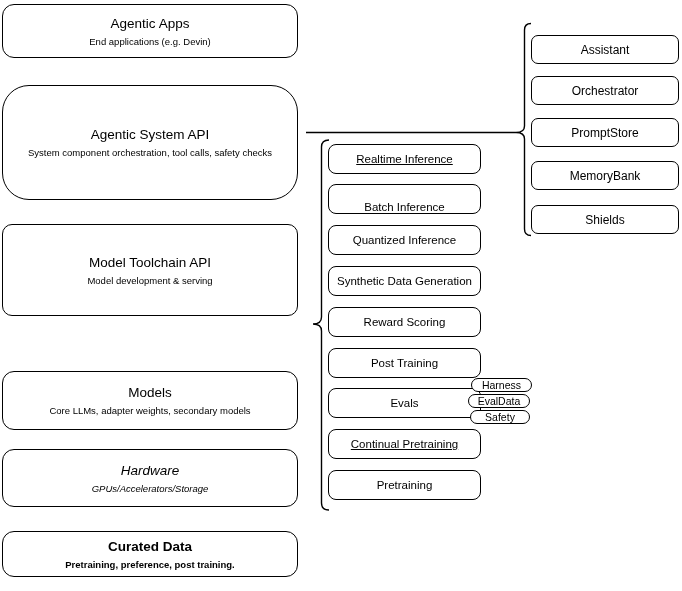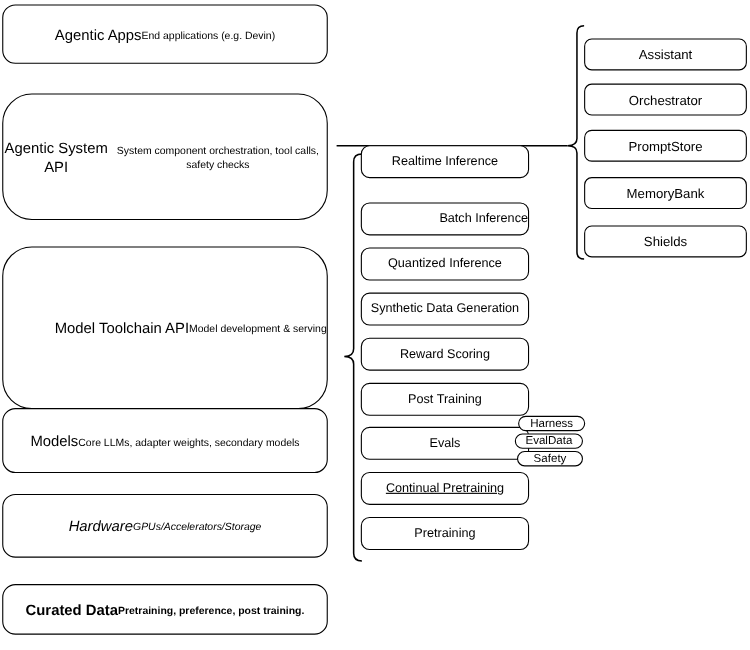--- a/index.html
+++ b/index.html
@@ -17,20 +17,21 @@
     left: 0; top: 0;
     width: 682px; height: 591px;
     pointer-events: none;
   }
   .node {
     position: absolute;
     background: #ffffff;
     border: 1.3px solid #000000;
     box-sizing: border-box;
     display: flex;
+    flex-direction: column;
     align-items: center;
     justify-content: center;
     text-align: center;
   }
   .lbox { left: 2px; width: 296px; }
   .lbox .title { font-size: 13.5px; line-height: 17px; }
   .lbox .subtitle { font-size: 9.5px; line-height: 13px; margin-top: 3px; }
   .mbox {
     left: 328px; width: 153px; height: 30px;
     border-radius: 8px; font-size: 11.5px;
@@ -66,38 +67,38 @@
   </svg>
 
   <div class="node lbox" style="top:4px; height:54px; border-radius:12px;">
     <div class="title">Agentic Apps</div>
     <div class="subtitle">End applications (e.g. Devin)</div>
   </div>
   <div class="node lbox" style="top:85px; height:115px; border-radius:27px;">
     <div class="title">Agentic System API</div>
     <div class="subtitle">System component orchestration, tool calls, safety checks</div>
   </div>
-  <div class="node lbox" style="top:224px; height:148px; border-radius:27px;justify-content:flex-end;">
+  <div class="node lbox" style="top:224px; height:92px; border-radius:10px;">
     <div class="title">Model Toolchain API</div>
     <div class="subtitle">Model development &amp; serving</div>
   </div>
   <div class="node lbox" style="top:371px; height:59px; border-radius:12px;">
     <div class="title">Models</div>
     <div class="subtitle">Core LLMs, adapter weights, secondary models</div>
   </div>
   <div class="node lbox" style="top:449px; height:58px; border-radius:12px;font-style:italic;">
     <div class="title">Hardware</div>
     <div class="subtitle">GPUs/Accelerators/Storage</div>
   </div>
   <div class="node lbox" style="top:531px; height:46px; border-radius:12px;font-weight:bold;">
     <div class="title">Curated Data</div>
     <div class="subtitle">Pretraining, preference, post training.</div>
   </div>
 
-  <div class="node mbox" style="top:132px;">
+  <div class="node mbox" style="top:144px;text-decoration:underline;">
       <span>Realtime Inference</span>
     </div>
   <div class="node mbox" style="top:184px;justify-content:flex-end;">
       <span>Batch Inference</span>
     </div>
   <div class="node mbox" style="top:225px;">
       <span>Quantized Inference</span>
     </div>
   <div class="node mbox" style="top:266px;">
       <span>Synthetic Data Generation</span>

